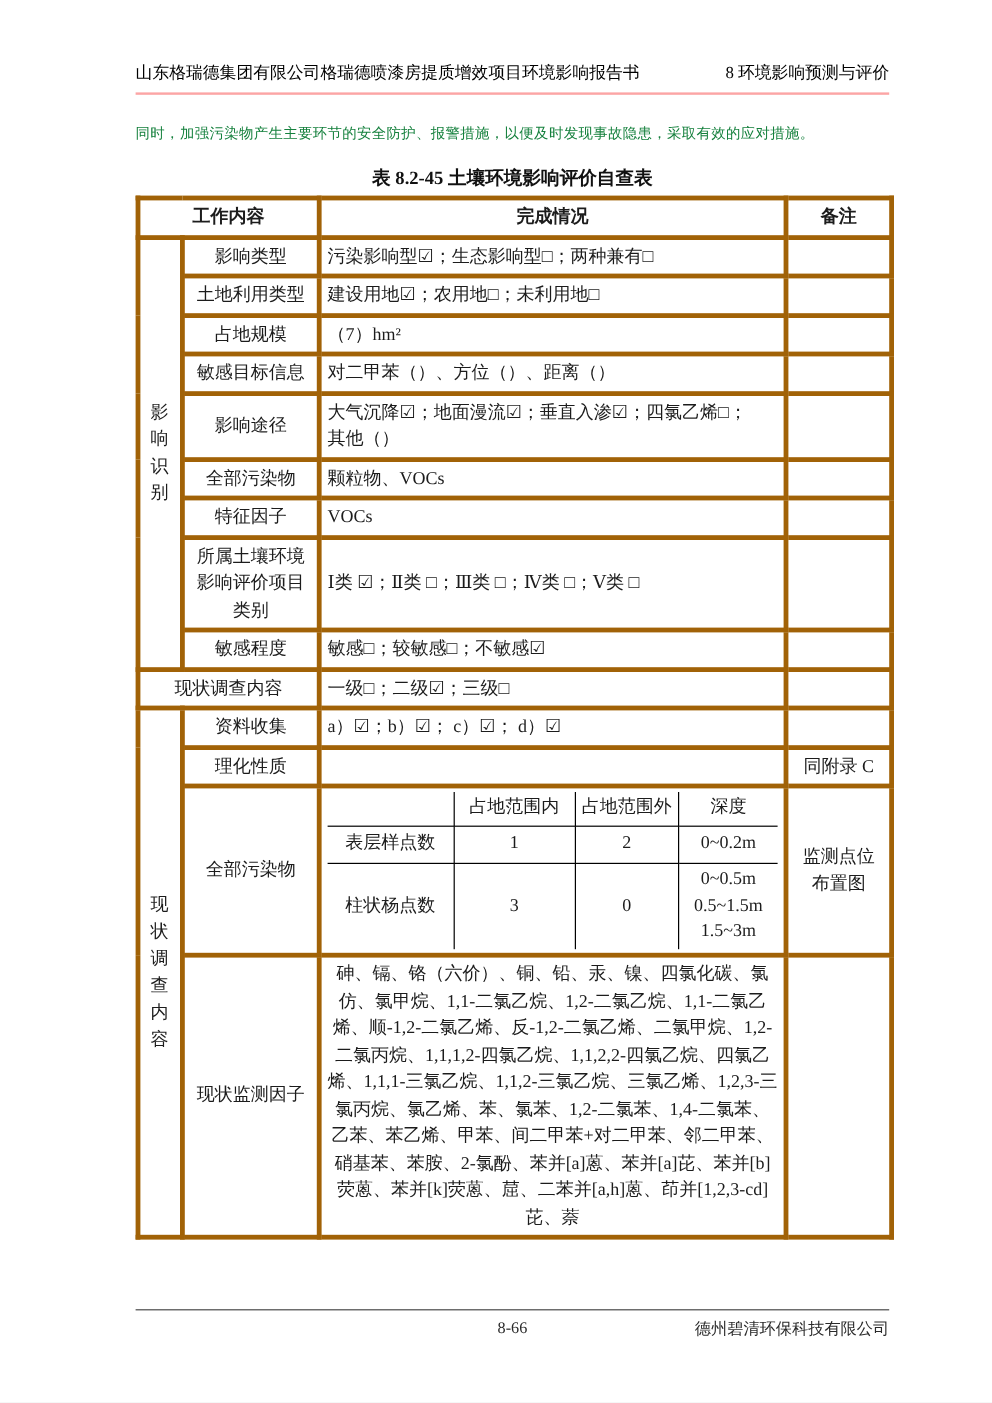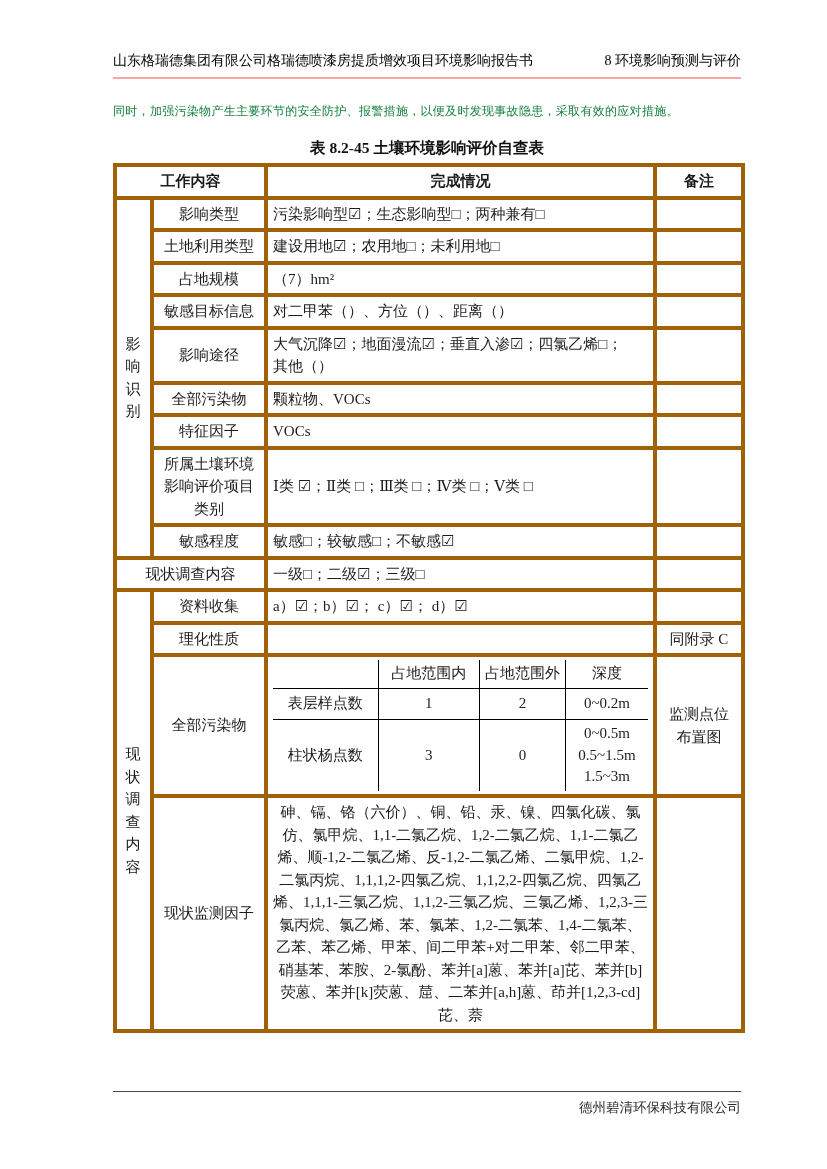--- a/index.html
+++ b/index.html
@@ -212,16 +212,17 @@
           <td class="label">现状监测因子</td>
           <td class="content factors">砷、镉、铬（六价）、铜、铅、汞、镍、四氯化碳、氯仿、氯甲烷、1,1-二氯乙烷、1,2-二氯乙烷、1,1-二氯乙烯、顺-1,2-二氯乙烯、反-1,2-二氯乙烯、二氯甲烷、1,2-二氯丙烷、1,1,1,2-四氯乙烷、1,1,2,2-四氯乙烷、四氯乙烯、1,1,1-三氯乙烷、1,1,2-三氯乙烷、三氯乙烯、1,2,3-三氯丙烷、氯乙烯、苯、氯苯、1,2-二氯苯、1,4-二氯苯、乙苯、苯乙烯、甲苯、间二甲苯+对二甲苯、邻二甲苯、硝基苯、苯胺、2-氯酚、苯并[a]蒽、苯并[a]芘、苯并[b]荧蒽、苯并[k]荧蒽、䓛、二苯并[a,h]蒽、茚并[1,2,3-cd]芘、萘</td>
           <td class="remark"></td>
         </tr>
 
       </tbody>
     </table>
   </div>
 
   <div class="doc-footer">
+    <span class="page-num">8-66</span>
     <span class="company">德州碧清环保科技有限公司</span>
   </div>
 
 </div>
 
 </body></html>

